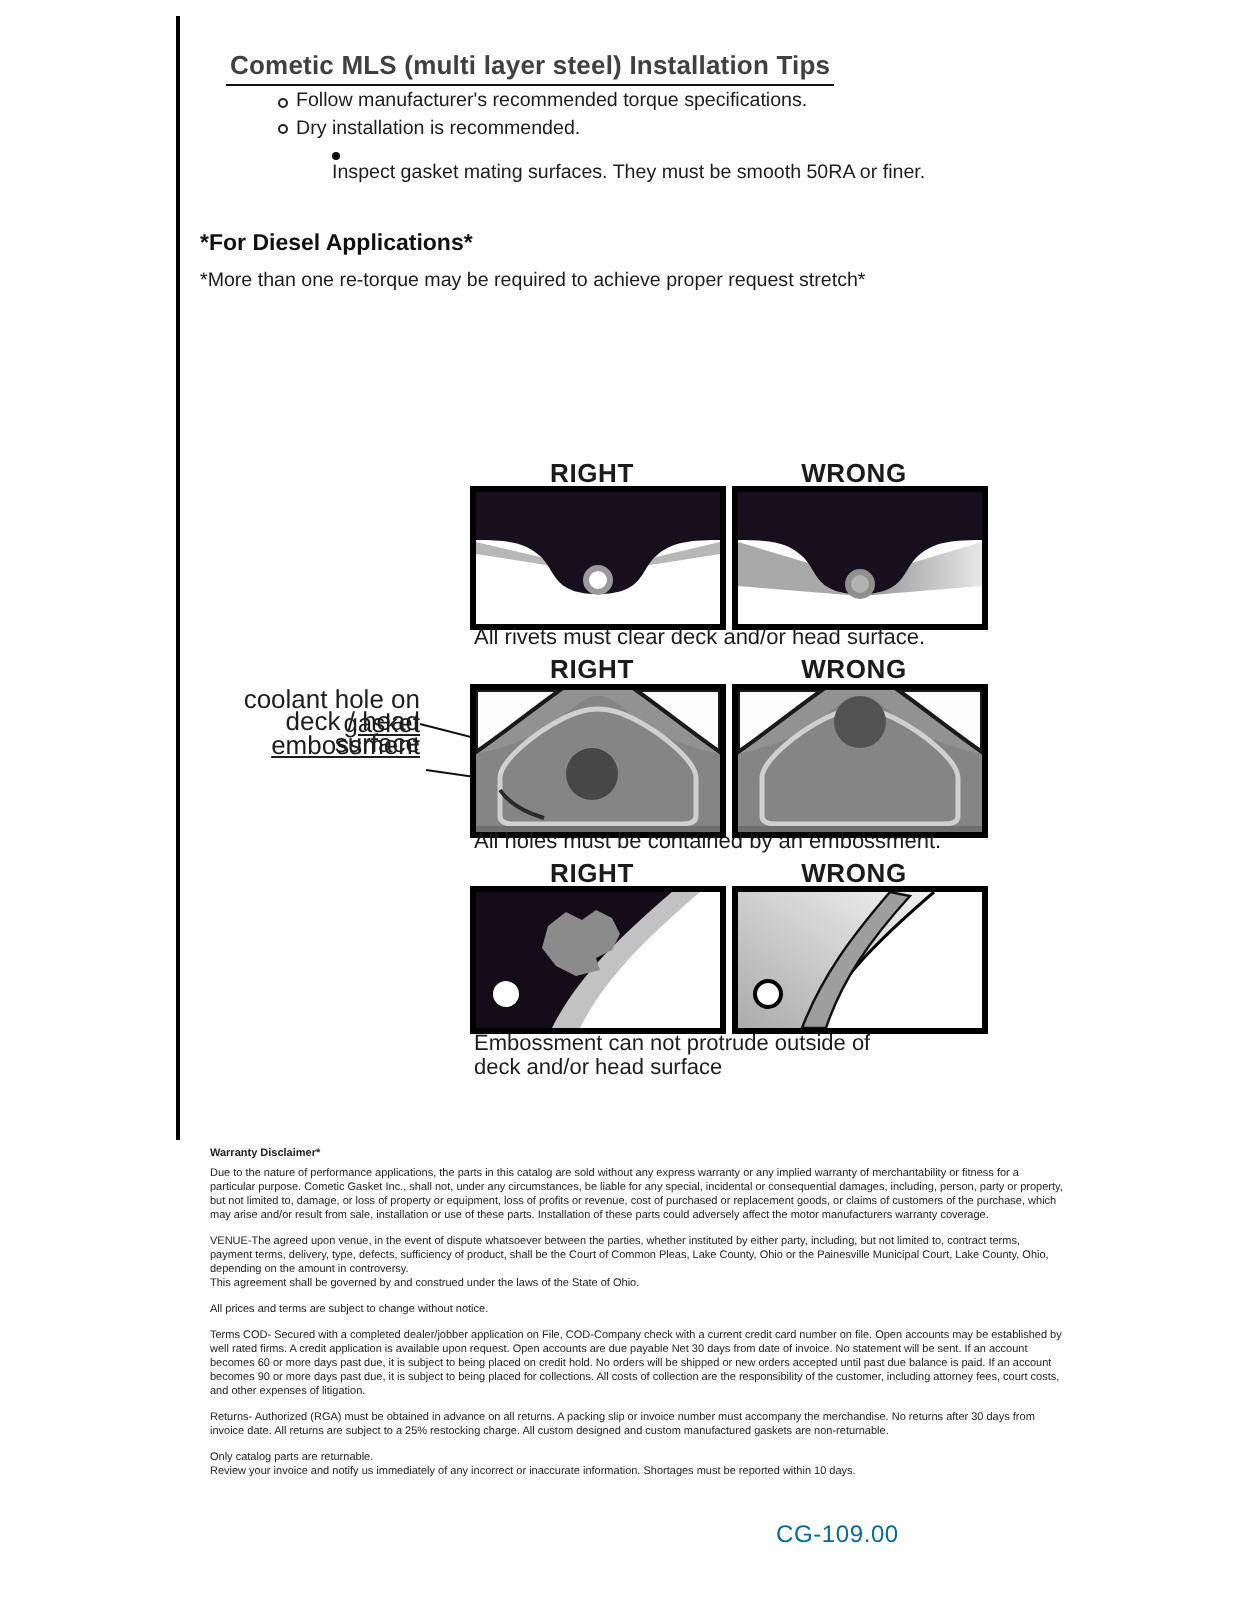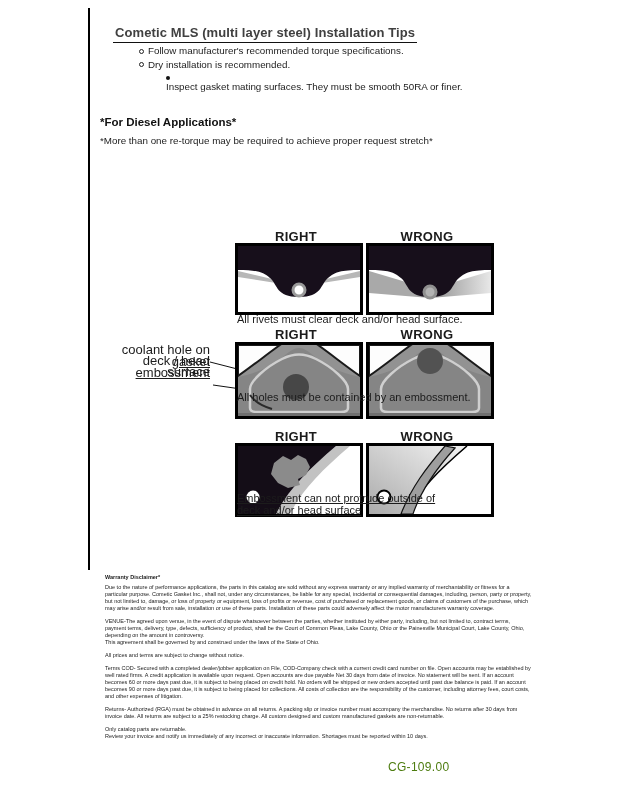--- a/index.html
+++ b/index.html
@@ -36,21 +36,21 @@
   .dbox.tall{height:71px;}
   .dbox.mid{height:68px;}
   
   .ann{left:105px;width:105px;text-align:right;font-size:13px;line-height:11px;color:#1c1c1c;}
   
   .fineprint{left:105px;top:574px;width:427px;font-size:5.5px;line-height:7px;color:#222;}
   .fineprint .fp-head{font-weight:bold;margin:0 0 3px 0;}
   .fineprint p{margin:0 0 6px 0;}
   .fineprint p.tight{margin:0;}
   
-  .pagenum{left:388px;top:760px;font-size:12px;color:#4d7c0f;letter-spacing:0.3px;}
+  .pagenum{left:388px;top:760px;font-size:12px;color:#0369a1;letter-spacing:0.3px;}
 </style>
 </head>
 <body>
 
 <div class="abs left-rule"></div>
 
 <div class="abs title">Cometic MLS (multi layer steel) Installation Tips</div>
 
 <div class="abs bullets">
   <div class="bullet-row">
@@ -137,21 +137,21 @@
     <rect width="122" height="71" fill="#929292"></rect>
     <path d="M0,32 C20,28 36,20 46,11 C52,6 56,3 61,3 C66,3 70,6 76,11 C86,20 102,28 122,32 V71 H0 Z" fill="#858585"></path>
     <path d="M0,0 H42 C28,10 13,22 0,31 Z" fill="#fdfdfd" stroke="#1a1a1a" stroke-width="2"></path>
     <path d="M122,0 H80 C94,10 109,22 122,31 Z" fill="#fdfdfd" stroke="#1a1a1a" stroke-width="2"></path>
     <path d="M12,63 V44 C12,36 28,22 44,14 C50,11 55,9.5 61,9.5 C67,9.5 72,11 78,14 C94,22 110,36 110,44 V63 C110,66 107,67 103,67 H19 C15,67 12,66 12,63 Z" fill="none" stroke="#cfcfcf" stroke-width="2.5"></path>
     <circle cx="61" cy="16" r="13" fill="#525252"></circle>
     <rect y="68" width="122" height="3" fill="#6f6f6f"></rect>
   </svg>
 </div>
 
-<div class="abs caption" style="left:237px;top:391px;">All holes must be contained by an embossment.</div>
+<div class="abs caption" style="left:237px;top:415px;">All holes must be contained by an embossment.</div>
 
 <div class="abs dlabel" style="left:235px;top:429px;">RIGHT</div>
 <div class="abs dlabel" style="left:366px;top:429px;">WRONG</div>
 
 <div class="abs dbox mid" style="left:235px;top:443px;">
   <svg viewBox="0 0 122 68" width="122" height="68">
     <rect width="122" height="68" fill="#ffffff"></rect>
     <path d="M98,0 H112 C84,24 64,44 52,68 H38 C50,44 70,24 98,0 Z" fill="#c2c2c2"></path>
     <path d="M0,0 H98 C70,24 50,44 38,68 H0 Z" fill="#140d17"></path>
     <polygon points="36,17 45,10 53,14 60,9 68,13 72,21 68,29 60,33 62,39 50,42 40,37 33,28" fill="#8b8b8b"></polygon>
@@ -168,21 +168,21 @@
       </linearGradient>
     </defs>
     <rect width="122" height="68" fill="#ffffff"></rect>
     <path d="M0,0 H98 C70,24 50,44 38,68 H0 Z" fill="url(#g3)"></path>
     <path d="M98,0 C70,24 50,44 38,68" fill="none" stroke="#000" stroke-width="1.5"></path>
     <path d="M76,0 C57,22 42,42 32,68 H44 C52,44 66,24 86,2 Z" fill="#9e9e9e" stroke="#111" stroke-width="1.2"></path>
     <circle cx="15" cy="51" r="6.5" fill="#ffffff" stroke="#000" stroke-width="2"></circle>
   </svg>
 </div>
 
-<div class="abs caption" style="left:237px;top:492px;width:215px;text-decoration:underline;">Embossment can not protrude outside of deck and/or head surface</div>
+<div class="abs caption" style="left:237px;top:516px;width:215px;">Embossment can not protrude outside of deck and/or head surface</div>
 
 <div class="abs fineprint">
   <p class="fp-head">Warranty Disclaimer*</p>
   <p>Due to the nature of performance applications, the parts in this catalog are sold without any express warranty or any implied warranty of merchantability or fitness for a particular purpose.  Cometic Gasket Inc., shall not, under any circumstances, be liable for any special, incidental or consequential damages, including, person, party or property, but not limited to, damage, or loss of property or equipment, loss of profits or revenue, cost of purchased or replacement goods, or claims of customers of the purchase, which may arise and/or result from sale, installation or use of these parts.  Installation of these parts could adversely affect the motor manufacturers warranty coverage.</p>
   <p class="tight">VENUE-The agreed upon venue, in the event of dispute whatsoever between the parties, whether instituted by either party, including, but not limited to, contract terms, payment terms, delivery, type, defects, sufficiency of product, shall be the Court of Common Pleas, Lake County, Ohio or the Painesville Municipal Court, Lake County, Ohio, depending on the amount in controversy.</p>
   <p>This agreement shall be governed by and construed under the laws of the State of Ohio.</p>
   <p>All prices and terms are subject to change without notice.</p>
   <p>Terms COD- Secured with a completed dealer/jobber application on File, COD-Company check with a current credit card number on file.  Open accounts may be established by well rated firms.  A credit application is available upon request.  Open accounts are due payable Net 30 days from date of invoice.  No statement will be sent.  If an account becomes 60 or more days past due, it is subject to being placed on credit hold.  No orders will be shipped or new orders accepted until past due balance is paid.  If an account becomes 90 or more days past due, it is subject to being placed for collections.  All costs of collection are the responsibility of the customer, including attorney fees, court costs, and other expenses of litigation.</p>
   <p>Returns- Authorized (RGA) must be obtained in advance on all returns.  A packing slip or invoice number must accompany the merchandise.  No returns after 30 days from invoice date.  All returns are subject to a 25% restocking charge.  All custom designed and custom manufactured gaskets are non-returnable.</p>
   <p class="tight">Only catalog parts are returnable.</p>

